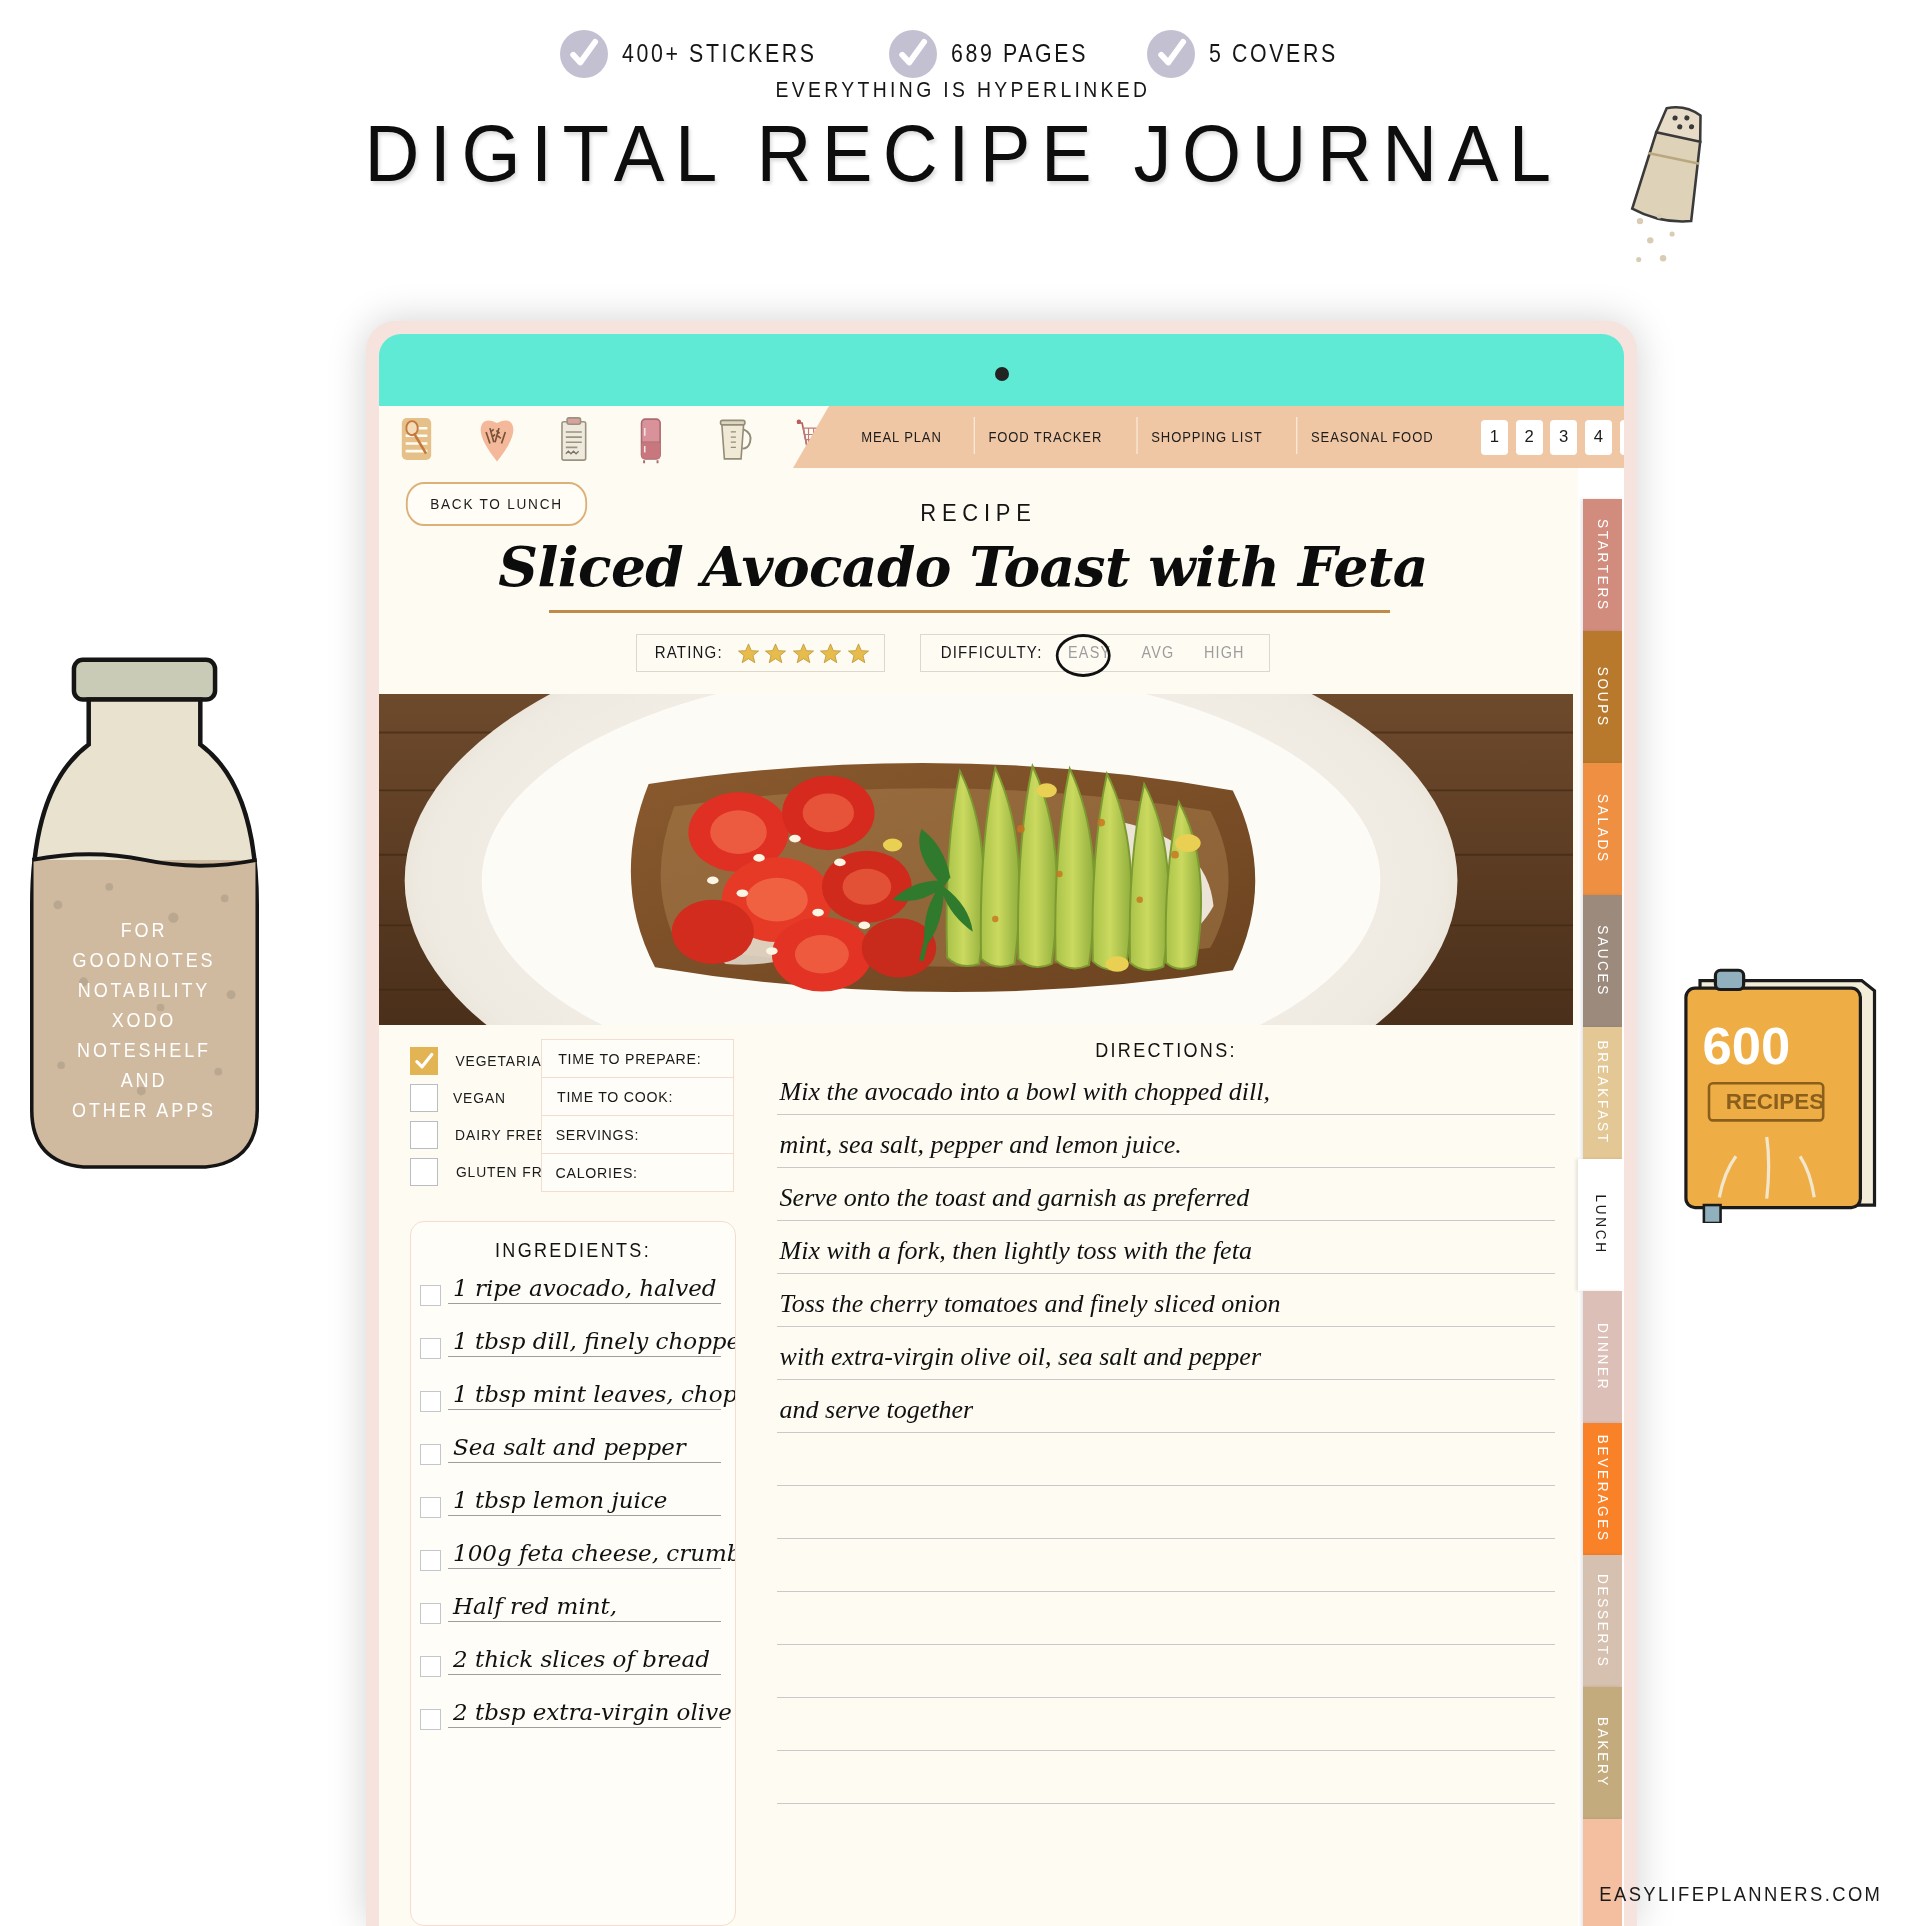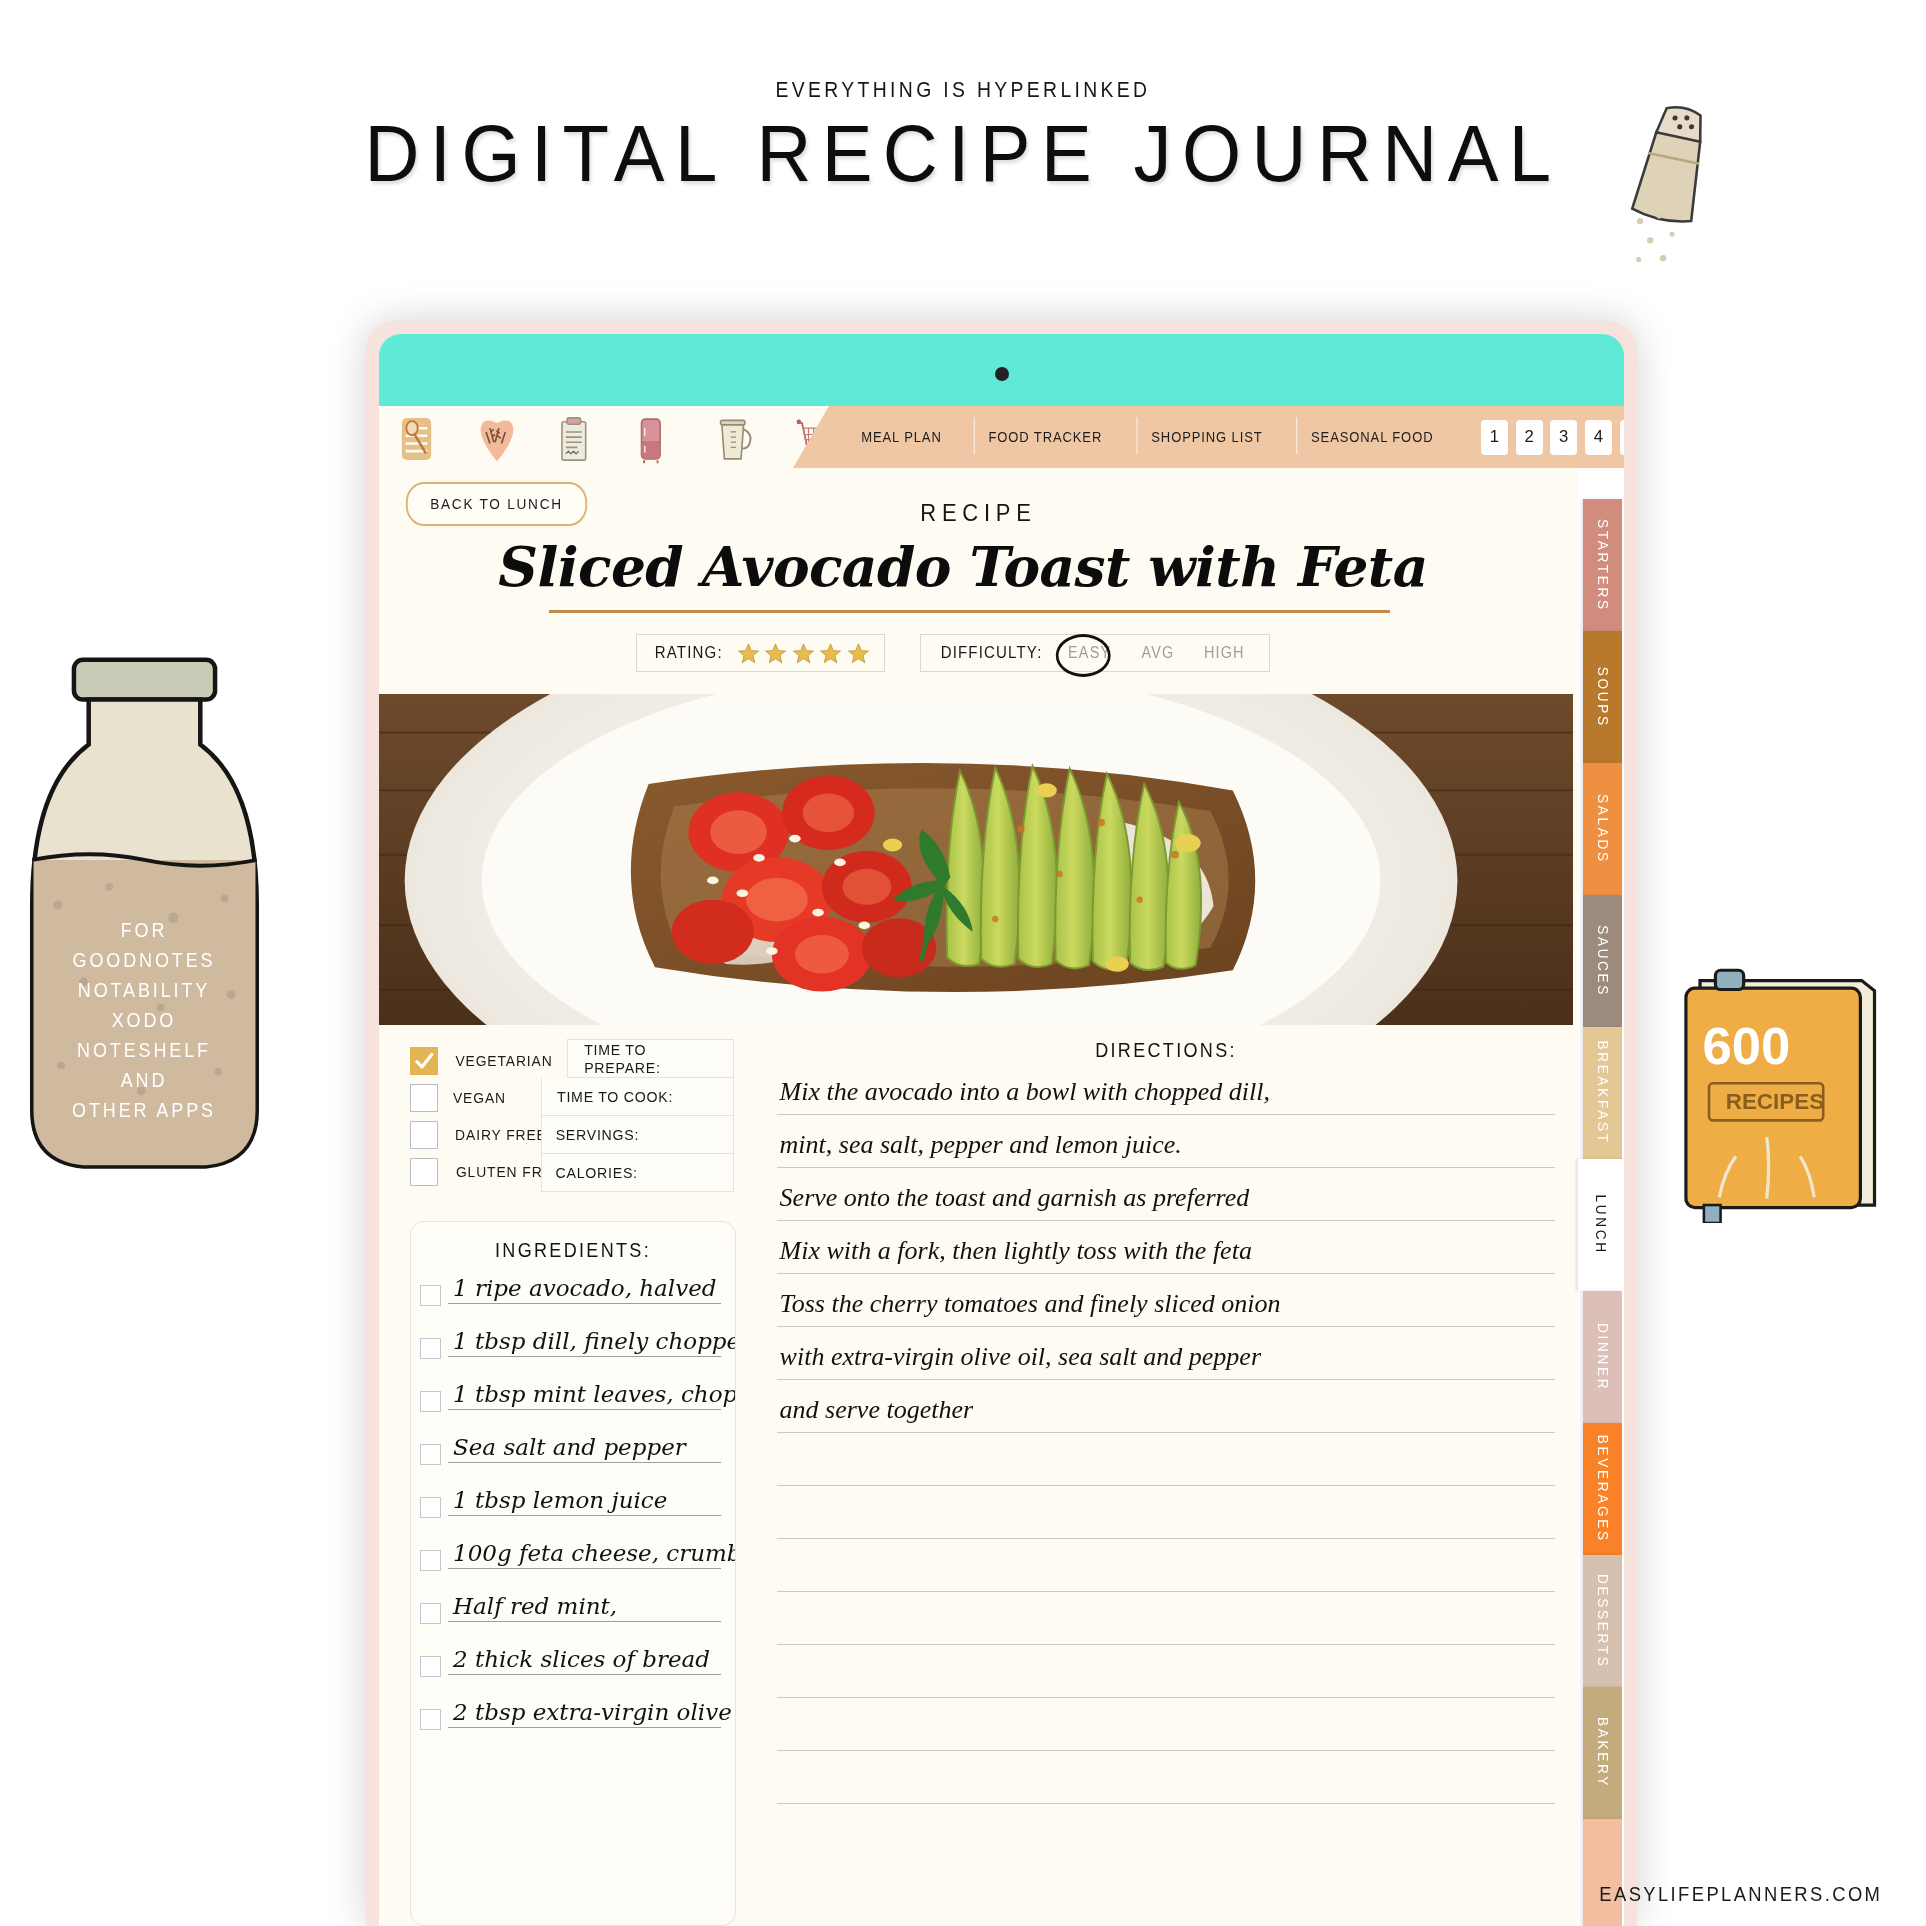--- a/index.html
+++ b/index.html
@@ -148,21 +148,21 @@
 
   
   .diet{position:absolute;left:31px;top:636px;width:122px;}
   .diet-row{display:flex;align-items:center;gap:11.6px;height:37px;}
   .cb{width:26px;height:26px;border:1.3px solid #b9bcc0;background:#fff;flex:0 0 auto;position:relative;}
   .cb.on{background:#e2b454;border-color:#e2b454;}
   .diet-label{font-size:15.4px;letter-spacing:1px;color:#1b1b1b;transform:scaleX(.9);white-space:nowrap;}
 
   .fields{position:absolute;left:162px;top:633px;width:193px;}
   .field{height:37px;border:1.3px solid #f4ddd0;border-top:none;display:flex;align-items:center;padding-left:10.3px;background:#fffdf7;}
-  .field.first{border-top:1.3px solid #f4ddd0;margin-left:26px;}
+  .field.first{border-top:1.3px solid #f4ddd0;}
   .field-label{font-size:15.4px;letter-spacing:0.8px;color:#19191b;transform:scaleX(.92);}
 
   
   .ingredients{
     position:absolute;left:31px;top:815px;width:324px;bottom:0;
     border:1.3px solid #f6ddce;border-radius:14px;background:#fffdf7;
     overflow:hidden;
   }
   .ing-head{
     text-align:center;font-size:20px;letter-spacing:2.6px;color:#131313;
@@ -206,20 +206,46 @@
   .watermark{
     position:absolute;right:31px;bottom:20.5px;
     font-size:20px;letter-spacing:2.6px;color:#1a1a1a;transform:scaleX(.92);
   }
 </style>
 </head>
 <body>
 
 <div class="stage">
 
+  <div class="badges">
+    <div class="badge">
+      <div class="check">
+        <svg width="31" height="31" viewBox="0 0 48 48">
+            <path d="M8 26 L19 38 L42 6" stroke="#ffffff" stroke-width="9" fill="none" stroke-linecap="round" stroke-linejoin="round"></path>
+          </svg>
+      </div>
+      <div class="badge-label">400+ STICKERS</div>
+    </div>
+    <div class="badge">
+      <div class="check">
+        <svg width="31" height="31" viewBox="0 0 48 48">
+            <path d="M8 26 L19 38 L42 6" stroke="#ffffff" stroke-width="9" fill="none" stroke-linecap="round" stroke-linejoin="round"></path>
+          </svg>
+      </div>
+      <div class="badge-label">689 PAGES</div>
+    </div>
+    <div class="badge">
+      <div class="check">
+        <svg width="31" height="31" viewBox="0 0 48 48">
+            <path d="M8 26 L19 38 L42 6" stroke="#ffffff" stroke-width="9" fill="none" stroke-linecap="round" stroke-linejoin="round"></path>
+          </svg>
+      </div>
+      <div class="badge-label">5 COVERS</div>
+    </div>
+  </div>
 
   <div class="hyperlinked">EVERYTHING IS HYPERLINKED</div>
   <div class="main-title">DIGITAL RECIPE JOURNAL</div>
 
   <div class="salt">
     <svg width="109" height="122" viewBox="0 0 170 190">
       <path d="M58 12 Q85 0 112 12 L120 52 Q85 62 50 52 Z" fill="#e6dcc8" stroke="#3a3a3a" stroke-width="4"></path>
       <path d="M50 52 L120 52 L132 176 Q85 190 38 176 Z" fill="#ded2b8" stroke="#3a3a3a" stroke-width="4"></path>
       <circle cx="74" cy="24" r="4" fill="#3a3a3a"></circle>
         <circle cx="92" cy="20" r="4" fill="#3a3a3a"></circle>

